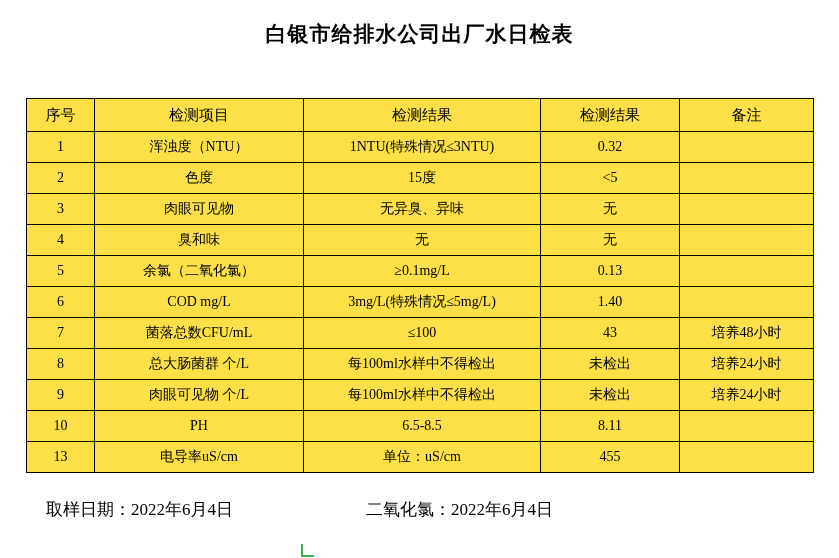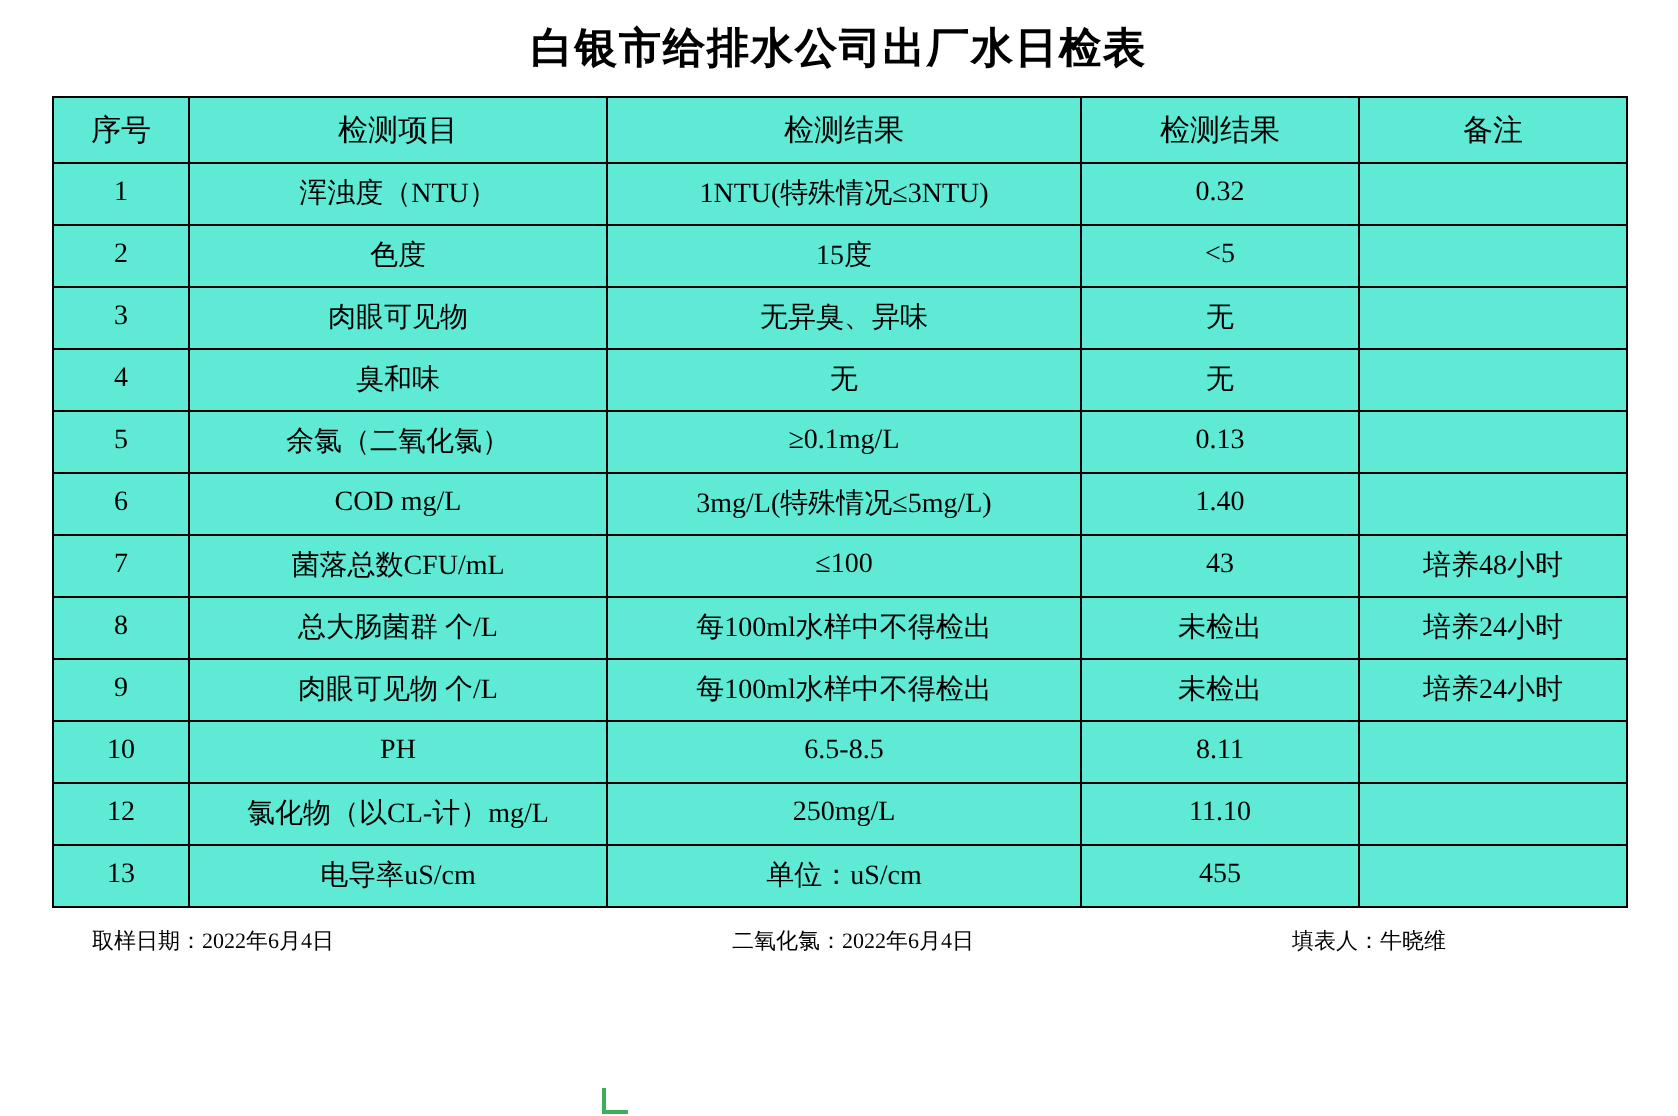--- a/index.html
+++ b/index.html
@@ -18,32 +18,33 @@
     position: relative;
     width: 839px;
     height: 558px;
     box-sizing: border-box;
   }
   .title {
     text-align: center;
     font-size: 21px;
     font-weight: bold;
     letter-spacing: 1px;
-    padding-top: 10px;
+    padding-top: 20px;
     padding-bottom: 10px;
     font-family: "Liberation Serif", serif;
   }
   .table-wrap {
     margin: 0 26px;
   }
   table.report {
     border-collapse: collapse;
     width: 787px;
     table-layout: fixed;
-    background: #5eead4;
+    background: #fde047;
+    margin-top: 40px;
   }
   table.report th,
   table.report td {
     border: 1px solid #000000;
     height: 30px;
     font-size: 14px;
     text-align: center;
     vertical-align: middle;
     padding: 0 2px;
     font-family: "Liberation Serif", serif;
@@ -56,23 +57,23 @@
   .col-no      { width: 68px; }
   .col-item    { width: 209px; }
   .col-limit   { width: 237px; }
   .col-result  { width: 139px; }
   .col-remark  { width: 134px; }
 
   td.num, td.result { font-family: "Liberation Serif", serif; }
   .small { font-size: 13px; }
 
   .footer {
-    margin: 0 26px;
+    margin: 16px 26px;
     padding-top: 9px;
-    font-size: 11px;
+    font-size: 17px;
     position: relative;
     height: 24px;
   }
   .footer .f1 { position: absolute; left: 20px; top: 9px; }
   .footer .f2 { position: absolute; left: 340px; top: 9px; }
   .footer .f3 { position: absolute; left: 620px; top: 9px; }
 
   .corner-mark {
     position: absolute;
     left: 300px;
@@ -172,41 +173,33 @@
           <td>培养24小时</td>
         </tr>
         <tr>
           <td class="num">10</td>
           <td>PH</td>
           <td class="small">6.5-8.5</td>
           <td class="result">8.11</td>
           <td></td>
         </tr>
         <tr>
-          <td class="num">12</td>
-          <td>氯化物（以CL-计）mg/L</td>
-          <td class="small">250mg/L</td>
-          <td class="result">11.10</td>
-          <td></td>
-        </tr>
-        <tr>
           <td class="num">13</td>
           <td>电导率uS/cm</td>
           <td class="small">单位：uS/cm</td>
           <td class="result">455</td>
           <td></td>
         </tr>
       </tbody>
     </table>
   </div>
 
   <div class="footer">
     <span class="f1">取样日期：2022年6月4日</span>
     <span class="f2">二氧化氯：2022年6月4日</span>
-    <span class="f3">填表人：牛晓维</span>
   </div>
 
   <div class="corner-mark">
     <svg width="16" height="14" viewBox="0 0 16 14">
       <polyline points="2,0 2,12 14,12" fill="none" stroke="#3fae5a" stroke-width="2"></polyline>
     </svg>
   </div>
 
 </div>
 

